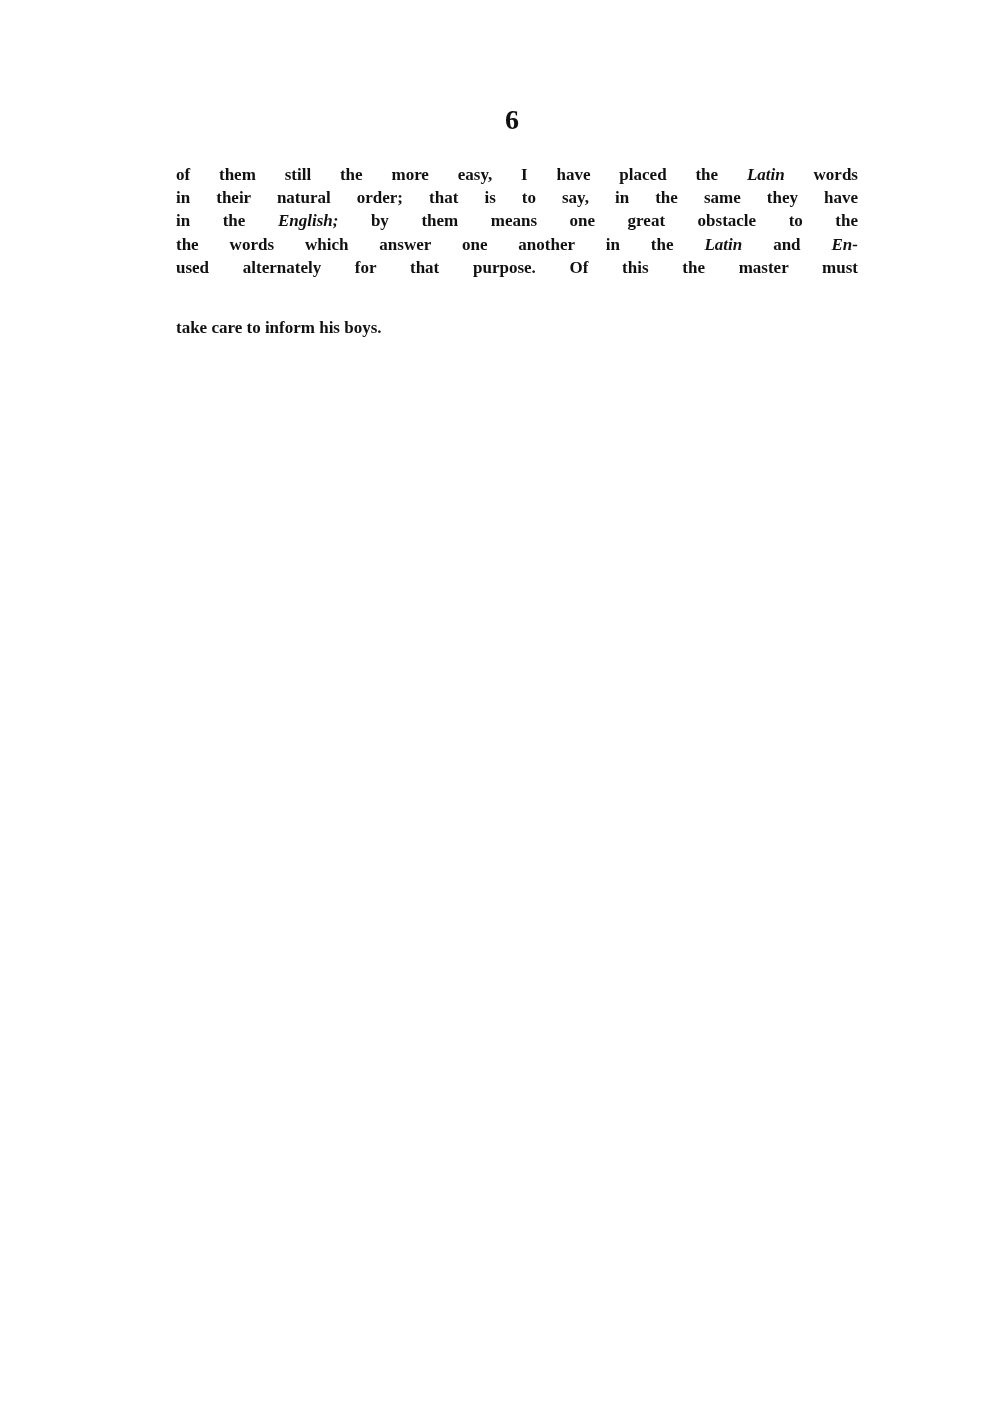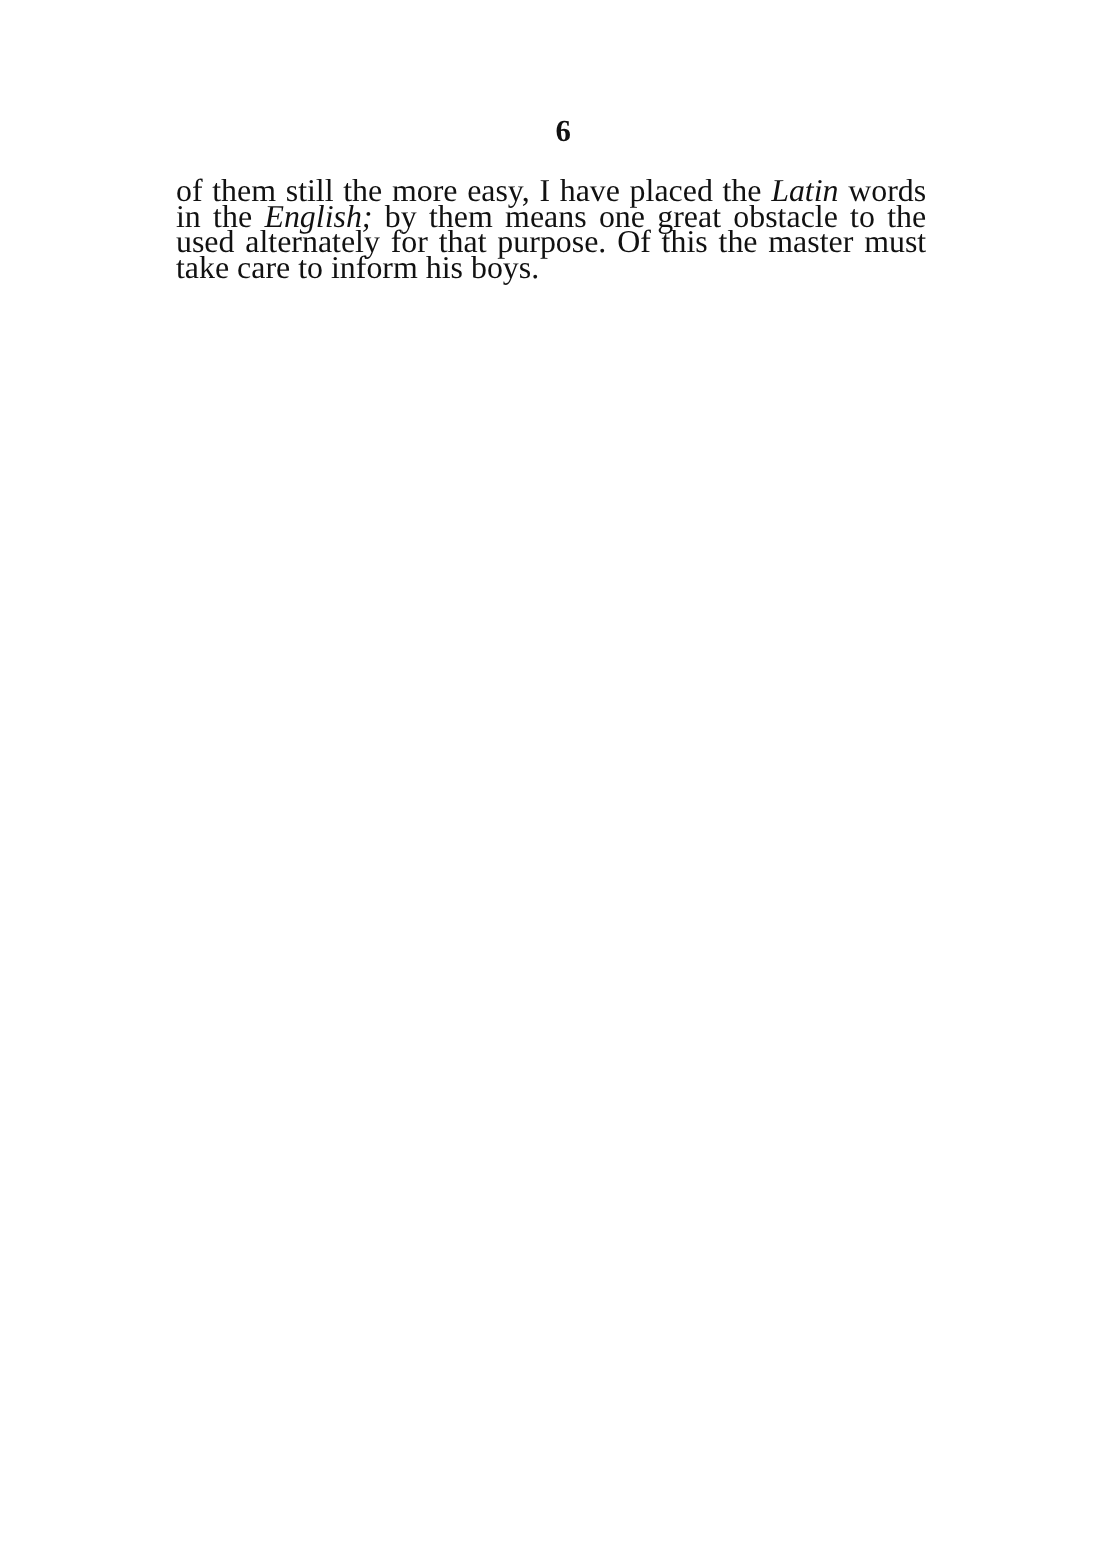--- a/index.html
+++ b/index.html
@@ -28,45 +28,48 @@
       width: 1000px;
       top: 104px;
       text-align: center;
       font-size: 28px;
       font-weight: bold;
       line-height: 32px;
       margin-left: 12px;
     }
     .body-text {
       position: absolute;
-      left: 160px;
+      left: 176px;
       top: 163px;
       width: 682px;
-      font-size: 29px;
-      font-weight: normal;
+      font-size: 17px;
+      font-weight: bold;
       line-height: 23.2px;
     }
     .line {
       display: block;
       white-space: nowrap;
       text-align: justify;
       text-align-last: justify;
       height: 23.2px;
     }
     .line.last {
       text-align-last: left;
+      margin-top: 37px;
     }
     .it {
       font-style: italic;
     }
   </style>
 </head>
 <body>
 
 <div class="page">
   <div class="page-number">6</div>
   <div class="body-text" id="body-text">
       <span class="line"><span>of them still the more easy, I have placed the </span><span class="it">Latin</span><span> words</span></span>
+      <span class="line"><span>in their natural order; that is to say, in the same they have</span></span>
       <span class="line"><span>in the </span><span class="it">English;</span><span> by them means one great obstacle to the</span></span>
+      <span class="line"><span>the words which answer one another in the </span><span class="it">Latin</span><span> and </span><span class="it">En-</span></span>
       <span class="line"><span>used alternately for that purpose. Of this the master must</span></span>
       <span class="line last"><span>take care to inform his boys.</span></span>
     </div>
 </div>
 
 </body></html>

